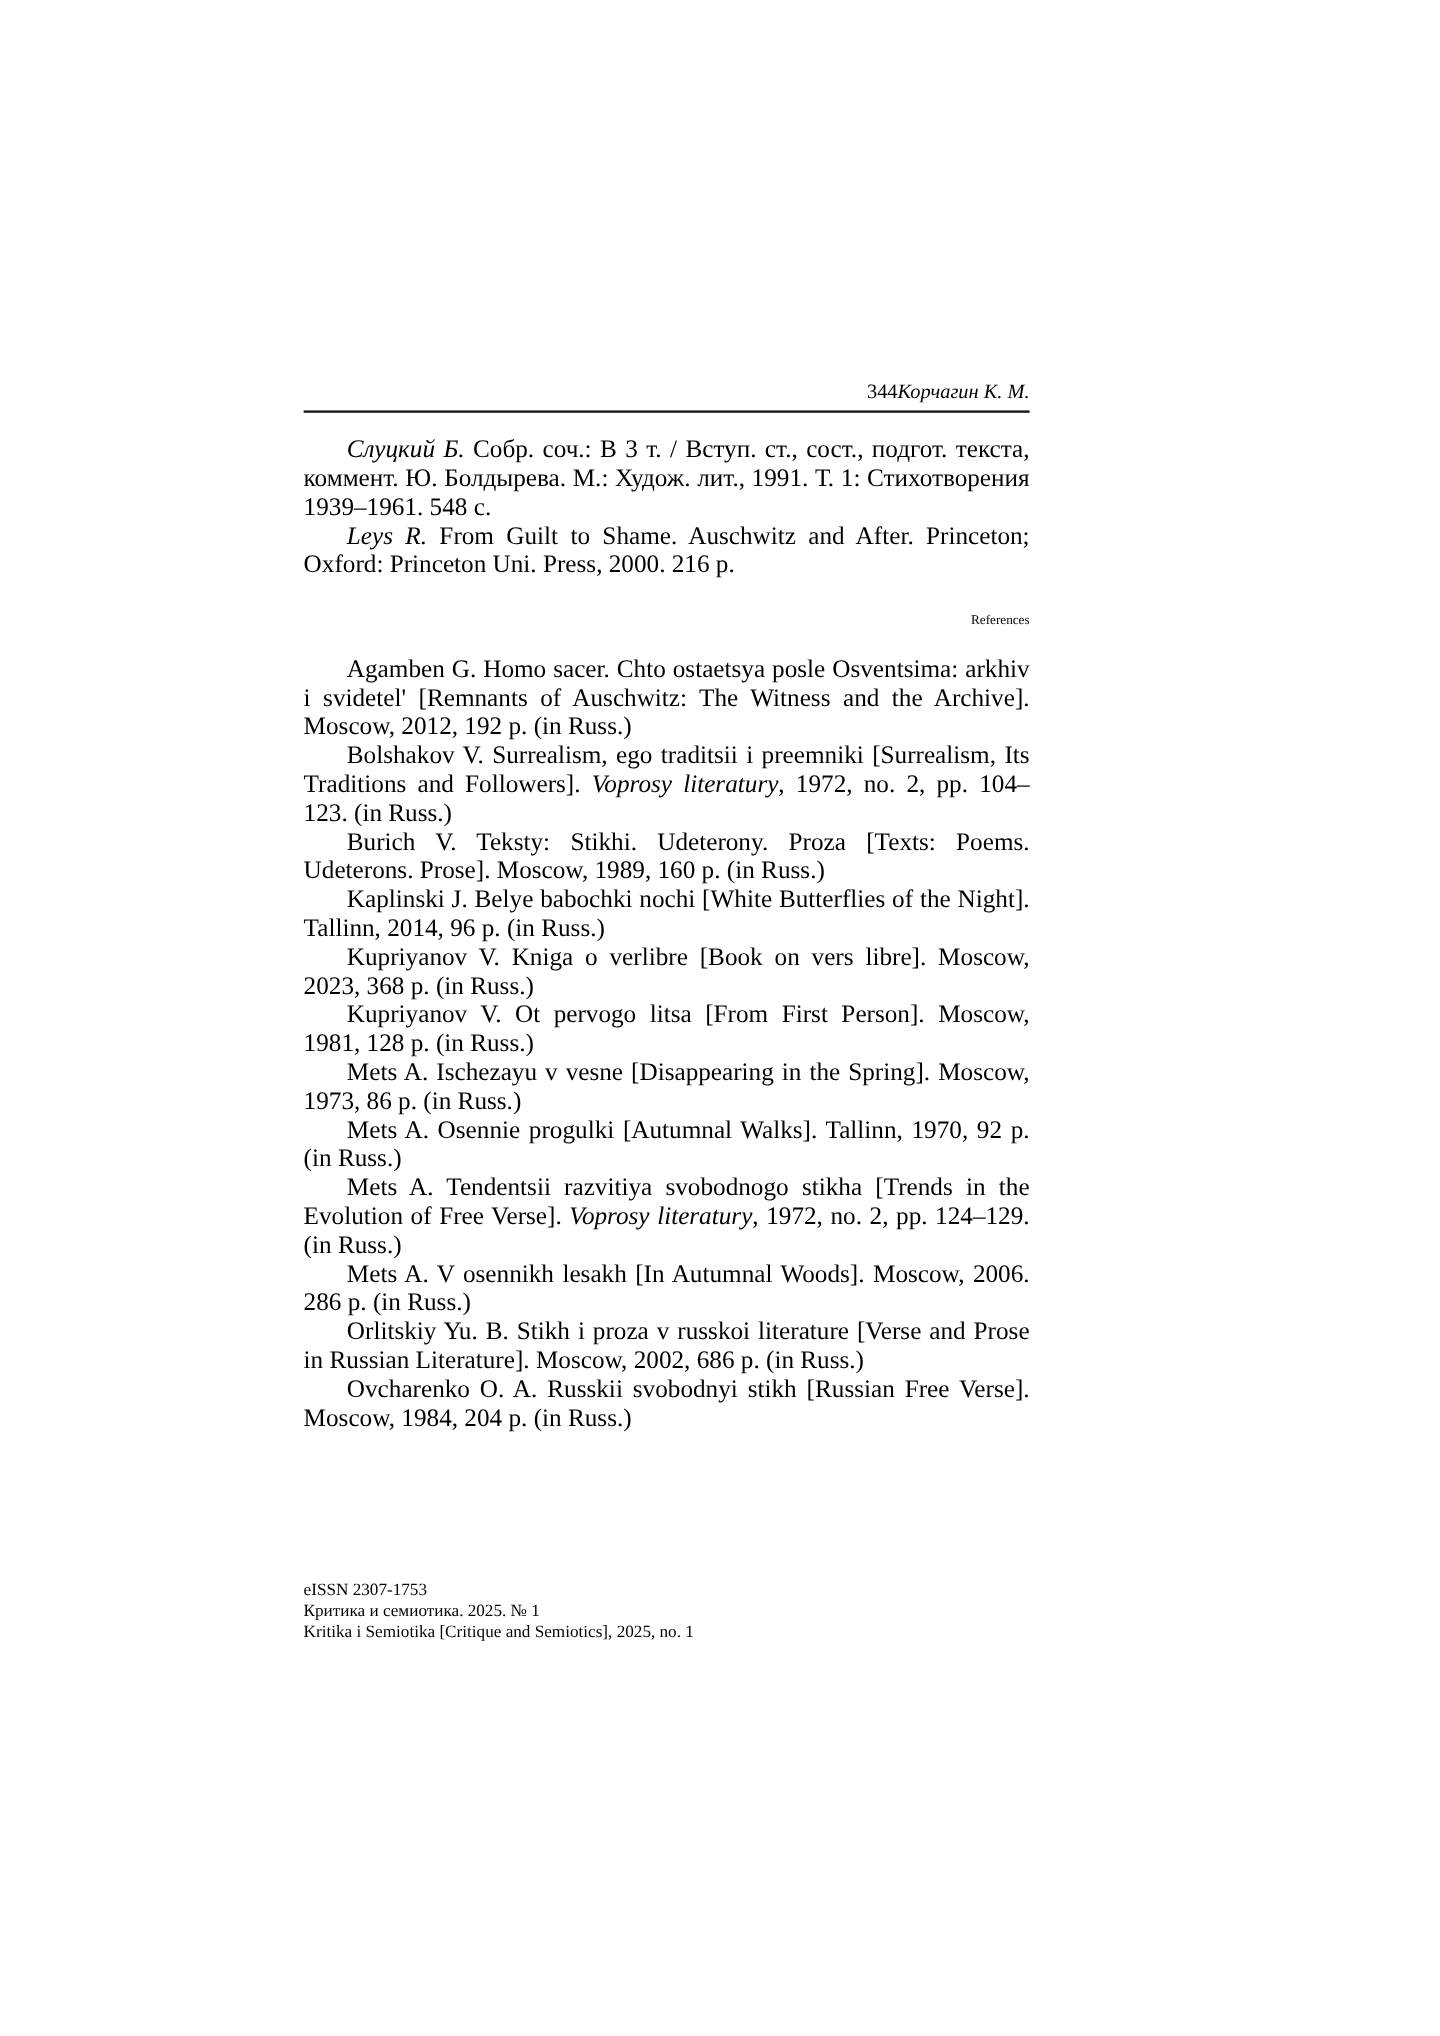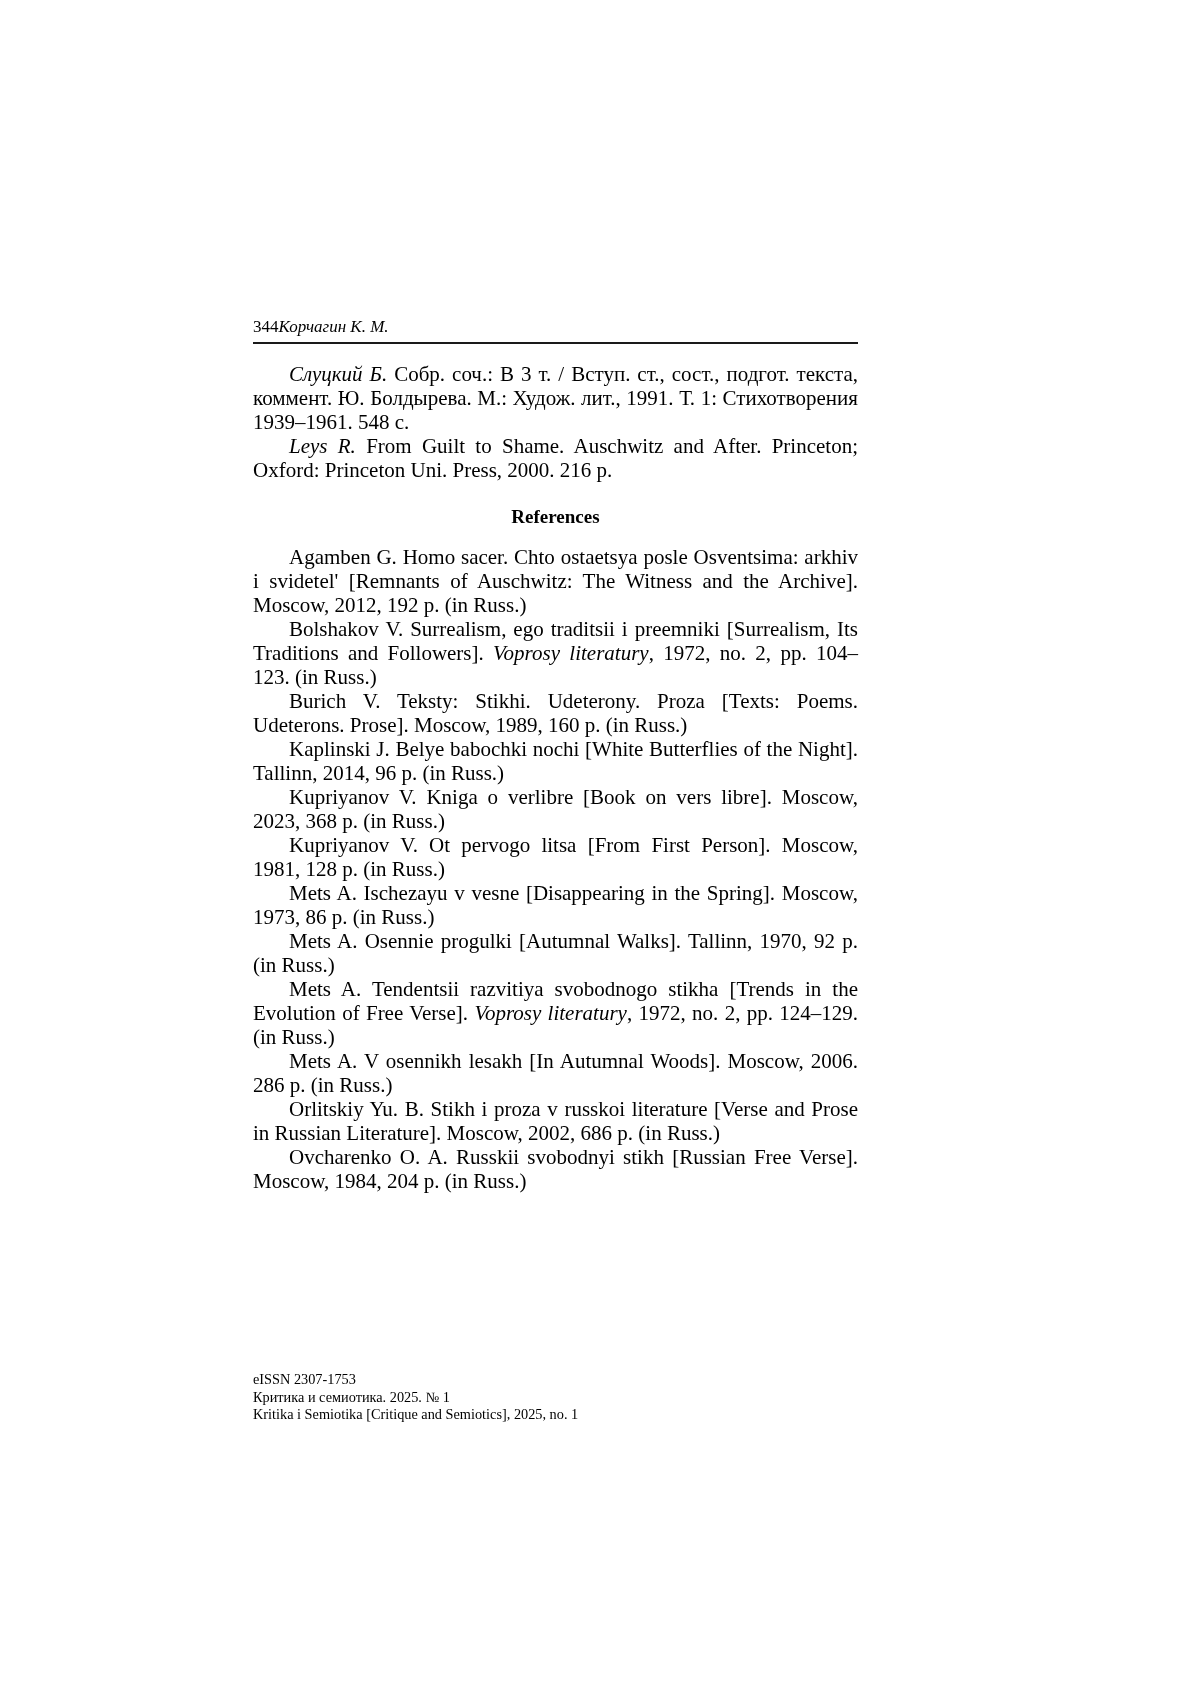--- a/index.html
+++ b/index.html
@@ -17,21 +17,21 @@
     overflow: hidden;
   }
   .content {
     position: absolute;
     left: 253px;
     top: 317px;
     width: 605px;
   }
   .running-header {
     display: flex;
-    justify-content: flex-start;
+    justify-content: flex-end;
     align-items: baseline;
     font-size: 17px;
     line-height: 20px;
     padding-bottom: 5px;
     border-bottom: 2px solid #1a1a1a;
   }
   .running-header .page-number {
     font-style: normal;
   }
   .running-header .running-head {
@@ -41,30 +41,30 @@
     margin-top: 18px;
   }
   .body-text p {
     margin: 0;
     font-size: 21px;
     line-height: 24px;
     text-align: justify;
     text-indent: 36px;
   }
   .refs-heading {
-    font-size: 19px;
+    font-size: 11px;
     line-height: 24px;
-    font-weight: bold;
-    text-align: center;
+    font-weight: normal;
+    text-align: right;
     margin: 23px 0 16px 0;
   }
   .page-footer {
     position: absolute;
     left: 253px;
-    top: 1371px;
+    top: 1317px;
     font-size: 14.3px;
     line-height: 17.5px;
   }
   .page-footer div {
     margin: 0;
   }
   i { font-style: italic; }
 </style>
 </head>
 <body>

